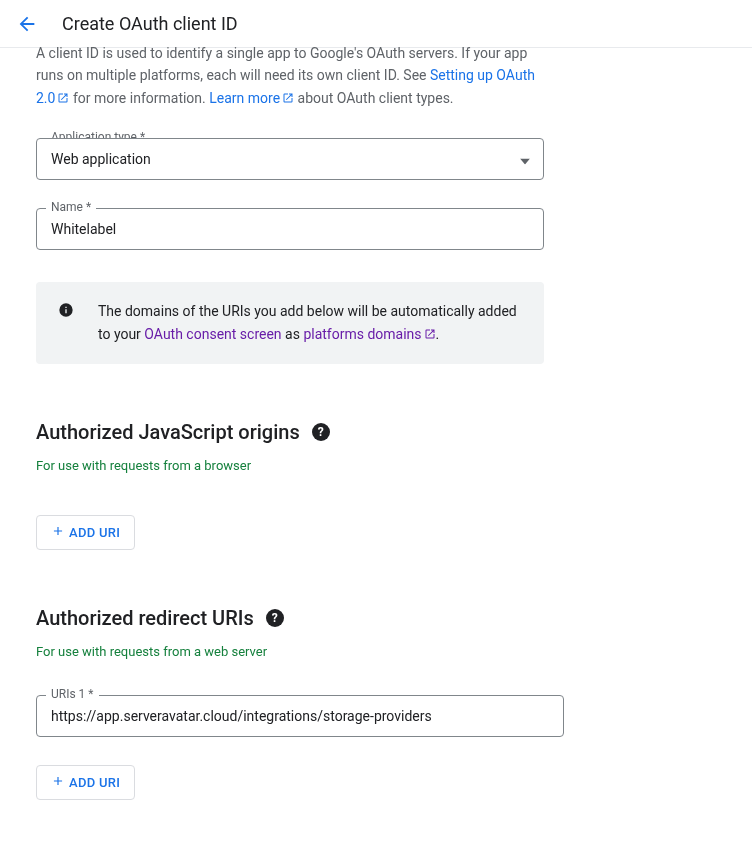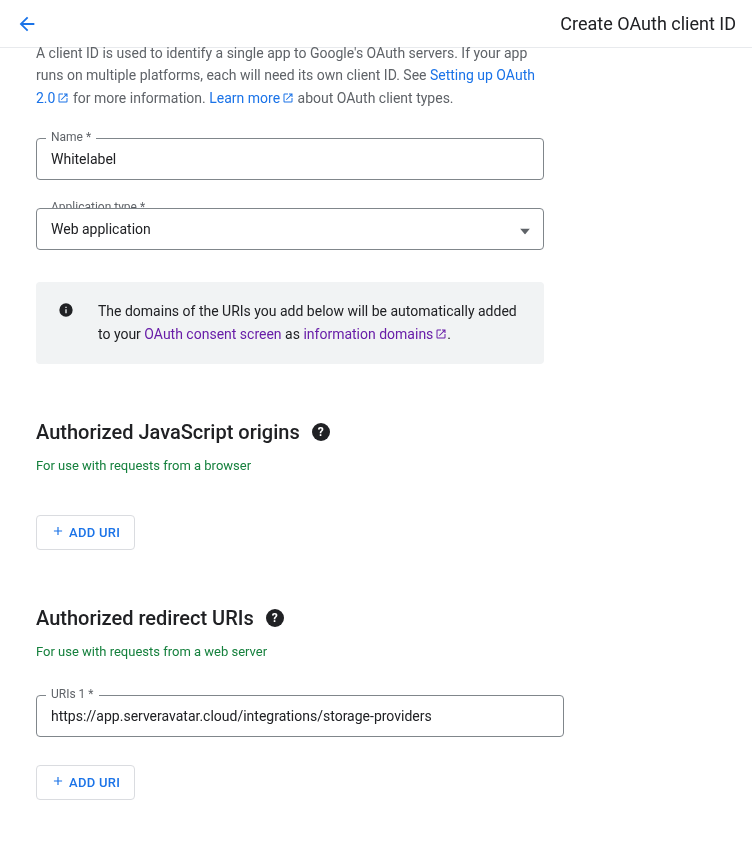--- a/index.html
+++ b/index.html
@@ -9,21 +9,20 @@
       color: #202124;
       width: 752px;
     }
     .header {
       display: flex;
       align-items: center;
       padding: 16px 16px;
       border-bottom: 1px solid #e8eaed;
       gap: 24px;
       height: 48px;
-      justify-content: space-between;
     }
     .back-arrow {
       color: #1a73e8;
       cursor: pointer;
       display: flex;
       align-items: center;
     }
     .header-title {
       font-size: 18px;
       font-weight: 400;
@@ -177,44 +176,44 @@
 
   <p class="intro-text">
     <span>A client ID is used to identify a single app to Google's OAuth servers. If your app runs on multiple platforms, each will need its own client ID. See </span><a href="#"><span>Setting up OAuth 2.0</span><span class="ext-icon"><svg width="12" height="12" viewBox="0 0 24 24" fill="#1a73e8">
             <path d="M19 19H5V5h7V3H5a2 2 0 00-2 2v14a2 2 0 002 2h14a2 2 0 002-2v-7h-2v7zM14 3v2h3.59l-9.83 9.83 1.41 1.41L19 6.41V10h2V3h-7z"></path>
           </svg></span></a><span> for more information. </span><a href="#"><span>Learn more</span><span class="ext-icon"><svg width="12" height="12" viewBox="0 0 24 24" fill="#1a73e8">
             <path d="M19 19H5V5h7V3H5a2 2 0 00-2 2v14a2 2 0 002 2h14a2 2 0 002-2v-7h-2v7zM14 3v2h3.59l-9.83 9.83 1.41 1.41L19 6.41V10h2V3h-7z"></path>
           </svg></span></a><span> about OAuth client types.</span>
   </p>
 
   <div class="form-field">
-    <span class="field-label">Name *</span>
-    <input class="text-input" type="text" value="Whitelabel" style="">
-  </div>
-
-  <div class="form-field">
     <span class="field-label">Application type *</span>
     <div class="select-wrap">
       <div class="select-box">Web application</div>
       <span class="select-caret">
         <svg width="10" height="6" viewBox="0 0 10 6">
             <path d="M0 0l5 6 5-6z" fill="#5f6368"></path>
           </svg>
       </span>
     </div>
   </div>
 
+  <div class="form-field">
+    <span class="field-label">Name *</span>
+    <input class="text-input" type="text" value="Whitelabel" style="">
+  </div>
+
   <div class="info-box">
     <span class="info-icon">
       <svg width="16" height="16" viewBox="0 0 24 24" fill="#202124">
           <path d="M12 2a10 10 0 100 20 10 10 0 000-20zm1 15h-2v-6h2v6zm0-8h-2V7h2v2z"></path>
         </svg>
     </span>
     <div>
-      <span>The domains of the URIs you add below will be automatically added to your </span><a href="#" class="visited-link">OAuth consent screen</a><span> as </span><a href="#" class="visited-link"><span>information domains</span><span class="ext-icon"><svg width="12" height="12" viewBox="0 0 24 24" fill="#681da8">
+      <span>The domains of the URIs you add below will be automatically added to your </span><a href="#" class="visited-link">OAuth consent screen</a><span> as </span><a href="#" class="visited-link"><span>platforms domains</span><span class="ext-icon"><svg width="12" height="12" viewBox="0 0 24 24" fill="#681da8">
               <path d="M19 19H5V5h7V3H5a2 2 0 00-2 2v14a2 2 0 002 2h14a2 2 0 002-2v-7h-2v7zM14 3v2h3.59l-9.83 9.83 1.41 1.41L19 6.41V10h2V3h-7z"></path>
             </svg></span></a><span>.</span>
     </div>
   </div>
 
   <div class="section">
     <div class="section-title-row">
       <h2 class="section-title">Authorized JavaScript origins</h2>
       <span class="help-icon">?</span>
     </div>

